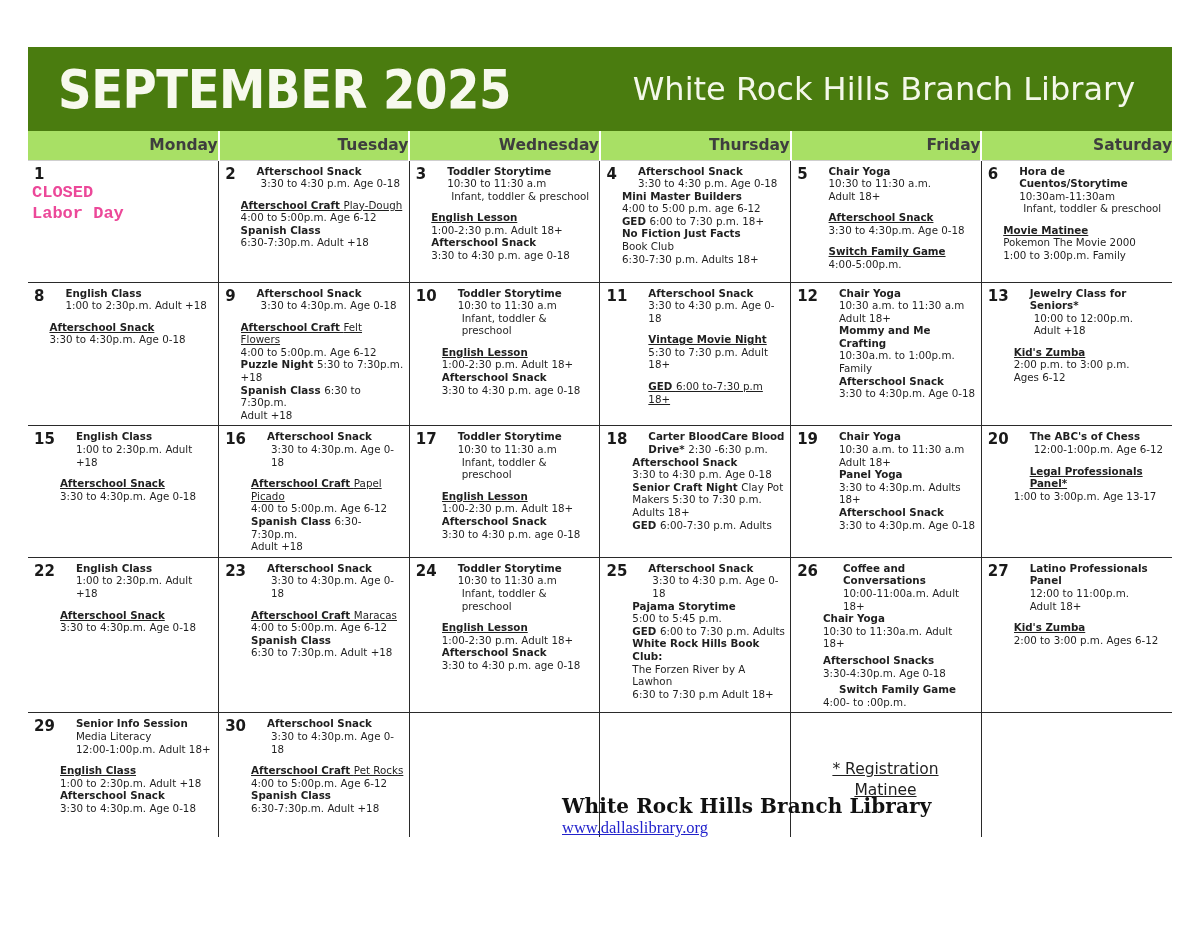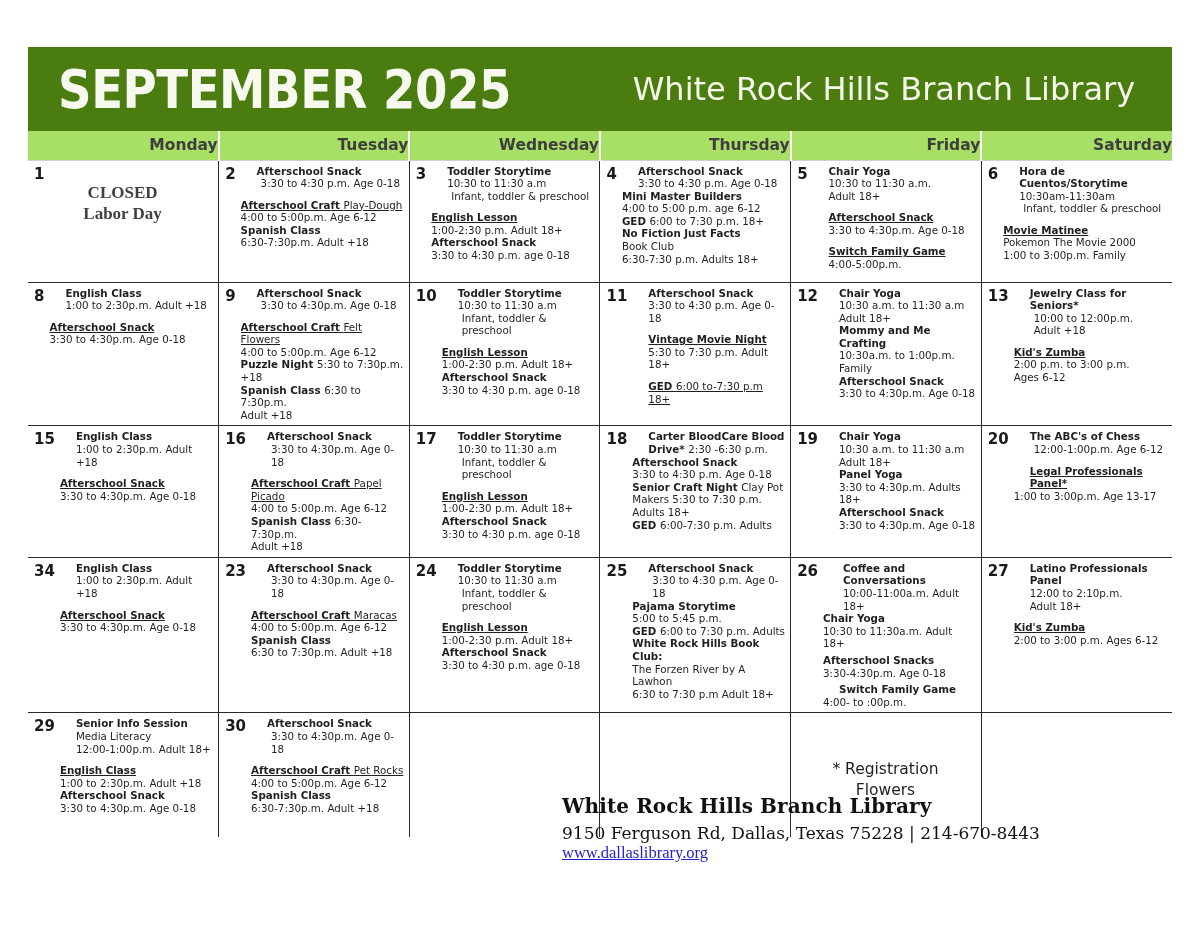--- a/index.html
+++ b/index.html
@@ -96,34 +96,35 @@
   .ev.gap { margin-top: 9px; text-decoration: underline; }
   .ev.gap-s { margin-top: 4px; }
   .ev .t { font-weight: 700; }
   .ev .n { font-weight: 400; }
   .ind { padding-left: 16px; }
   .ind2 { padding-left: 20px; }
 
   
   .closed {
     clear: both;
-    text-align: center;
-    font-family: Liberation Serif, serif;
+    text-align: left;
+    font-family: Liberation Mono, monospace;
     font-weight: 700;
     font-size: 17px;
     line-height: 21px;
     margin-top: 24px;
-    color: #404040;
+    color: #ec4899;
   }
   .reg-note {
     text-align: center;
     font-size: 15.5px;
     line-height: 21px;
     margin-top: 42px;
     color: #1f1f1f;
+    text-decoration: underline;
   }
 
   
   .footer {
     position: absolute;
     left: 0; top: 782px;
     width: 1200px; height: 110px;
     display: flex;
     align-items: flex-start;
   }
@@ -420,21 +421,21 @@
                 <div class="ev ind2"><span class="n">12:00-1:00p.m. Age 6-12</span></div>
                 <div class="ev gap ind"><span class="t">Legal Professionals Panel*</span></div>
                 <div class="ev"><span class="n">1:00 to 3:00p.m. Age 13-17</span></div>
               </div>
             </div>
           </td>
         </tr>
         <tr>
           <td>
             <div class="daycell">
-              <div class="daynum">34</div>
+              <div class="daynum">22</div>
               <div class="events">
                 <div class="ev ind"><span class="t">English Class</span></div>
                 <div class="ev ind"><span class="n">1:00 to 2:30p.m. Adult +18</span></div>
                 <div class="ev gap"><span class="t">Afterschool Snack</span></div>
                 <div class="ev"><span class="n">3:30 to 4:30p.m. Age 0-18</span></div>
               </div>
             </div>
           </td>
           <td>
             <div class="daycell">
@@ -491,21 +492,21 @@
                 <div class="ev gap-s ind"><span class="t">Switch Family Game</span></div>
                 <div class="ev"><span class="n">4:00- to :00p.m.</span></div>
               </div>
             </div>
           </td>
           <td>
             <div class="daycell">
               <div class="daynum">27</div>
               <div class="events">
                 <div class="ev ind"><span class="t">Latino Professionals Panel</span></div>
-                <div class="ev ind"><span class="n">12:00 to 2:10p.m.</span></div>
+                <div class="ev ind"><span class="n">12:00 to 11:00p.m.</span></div>
                 <div class="ev ind"><span class="n">Adult 18+</span></div>
                 <div class="ev gap"><span class="t">Kid's Zumba</span></div>
                 <div class="ev"><span class="n">2:00 to 3:00 p.m. Ages 6-12</span></div>
               </div>
             </div>
           </td>
         </tr>
         <tr class="row-last">
           <td>
             <div class="daycell">
@@ -537,32 +538,31 @@
           <td>
             <div class="daycell"></div>
           </td>
           <td>
             <div class="daycell"></div>
           </td>
           <td>
             <div class="daycell">
               <div class="reg-note">
                 <div>* Registration</div>
-                <div>Flowers</div>
+                <div>Matinee</div>
               </div>
             </div>
           </td>
           <td>
             <div class="daycell"></div>
           </td>
         </tr>
       </tbody>
   </table>
 
   <div class="footer">
     <div class="addr">
       <div class="a1">White Rock Hills Branch Library</div>
-      <div class="a2">9150 Ferguson Rd, Dallas, Texas 75228 | 214-670-8443</div>
       <a class="a3" href="#">www.dallaslibrary.org</a>
     </div>
   </div>
 
 </div>
 
 </body></html>

